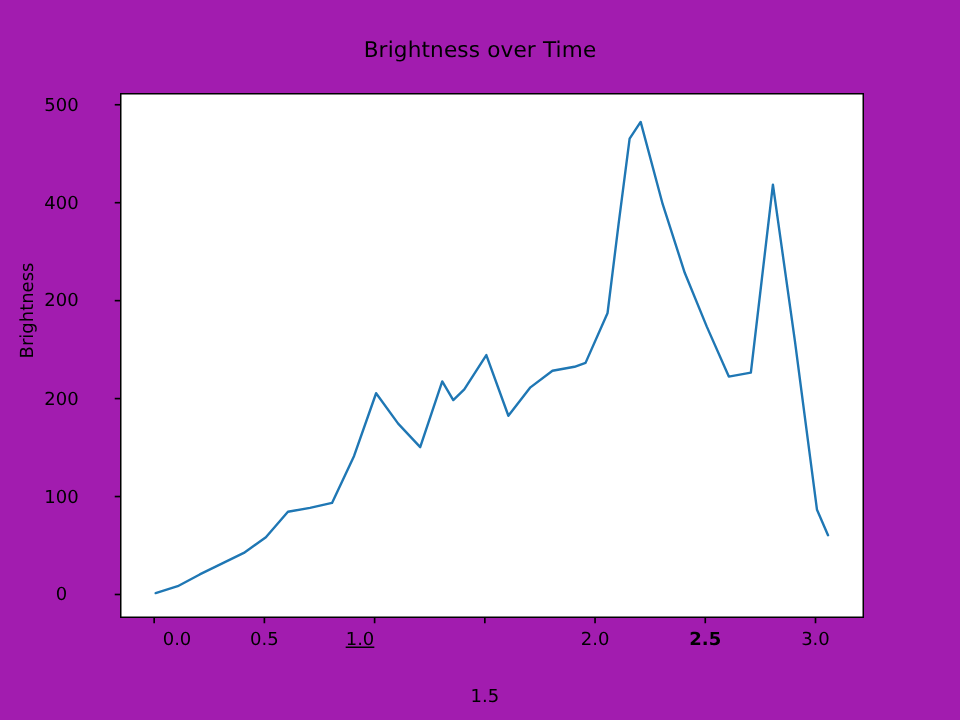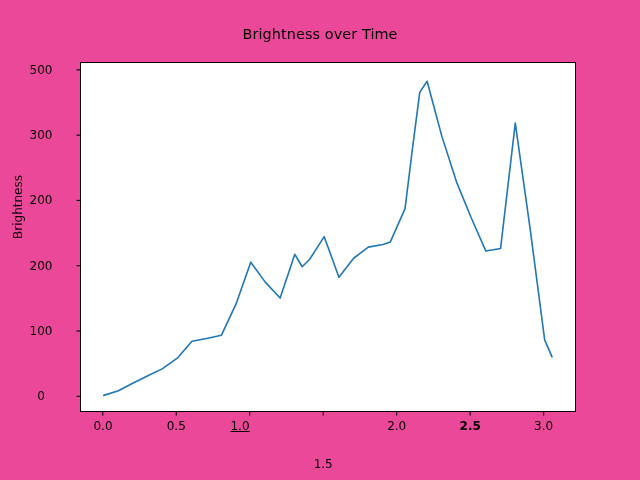--- a/index.html
+++ b/index.html
@@ -10,21 +10,21 @@
   body {
     width: 640px;
     height: 480px;
     font-family: "DejaVu Sans", sans-serif;
     overflow: hidden;
   }
   #figure {
     position: relative;
     width: 640px;
     height: 480px;
-    background: #ec4899;
+    background: #a21caf;
   }
   #chart-title {
     position: absolute;
     left: 0;
     top: 26px;
     width: 640px;
     text-align: center;
     font-size: 14.4px;
     color: #000000;
     letter-spacing: 0.1px;
@@ -117,25 +117,25 @@
 
   <div id="chart-title">Brightness over Time</div>
 
   <div id="ylabel">Brightness</div>
 
   <div id="ytick-labels">
       <div class="ytick-label" style="top: 334.328px;">0</div>
       <div class="ytick-label" style="top: 269.03px;">100</div>
       <div class="ytick-label" style="top: 203.731px;">200</div>
       <div class="ytick-label" style="top: 138.433px;">200</div>
-      <div class="ytick-label" style="top: 73.1343px;">300</div>
+      <div class="ytick-label" style="top: 73.1343px;">400</div>
       <div class="ytick-label" style="top: 7.83582px;">500</div>
     </div>
   <div id="xtick-labels">
-      <div class="xtick-label" style="left: 23px;">0.0</div>
+      <div class="xtick-label" style="left: 38px;">0.0</div>
       <div class="xtick-label" style="left: 96.2607px;">0.5</div>
       <div class="xtick-label" style="left: 160px; text-decoration: underline;">1.0</div>
       <div class="xtick-label" style="left: 243.224px; margin-top: 38px;">1.5</div>
       <div class="xtick-label" style="left: 316.705px;">2.0</div>
       <div class="xtick-label" style="left: 390.187px; font-weight: bold;">2.5</div>
       <div class="xtick-label" style="left: 463.668px;">3.0</div>
     </div>
 
   <svg id="ticks-svg" width="640" height="480">
       <line x1="76.5" x2="80" y1="396.32835820895525" y2="396.32835820895525" stroke="#000000" stroke-width="1.1"></line>

